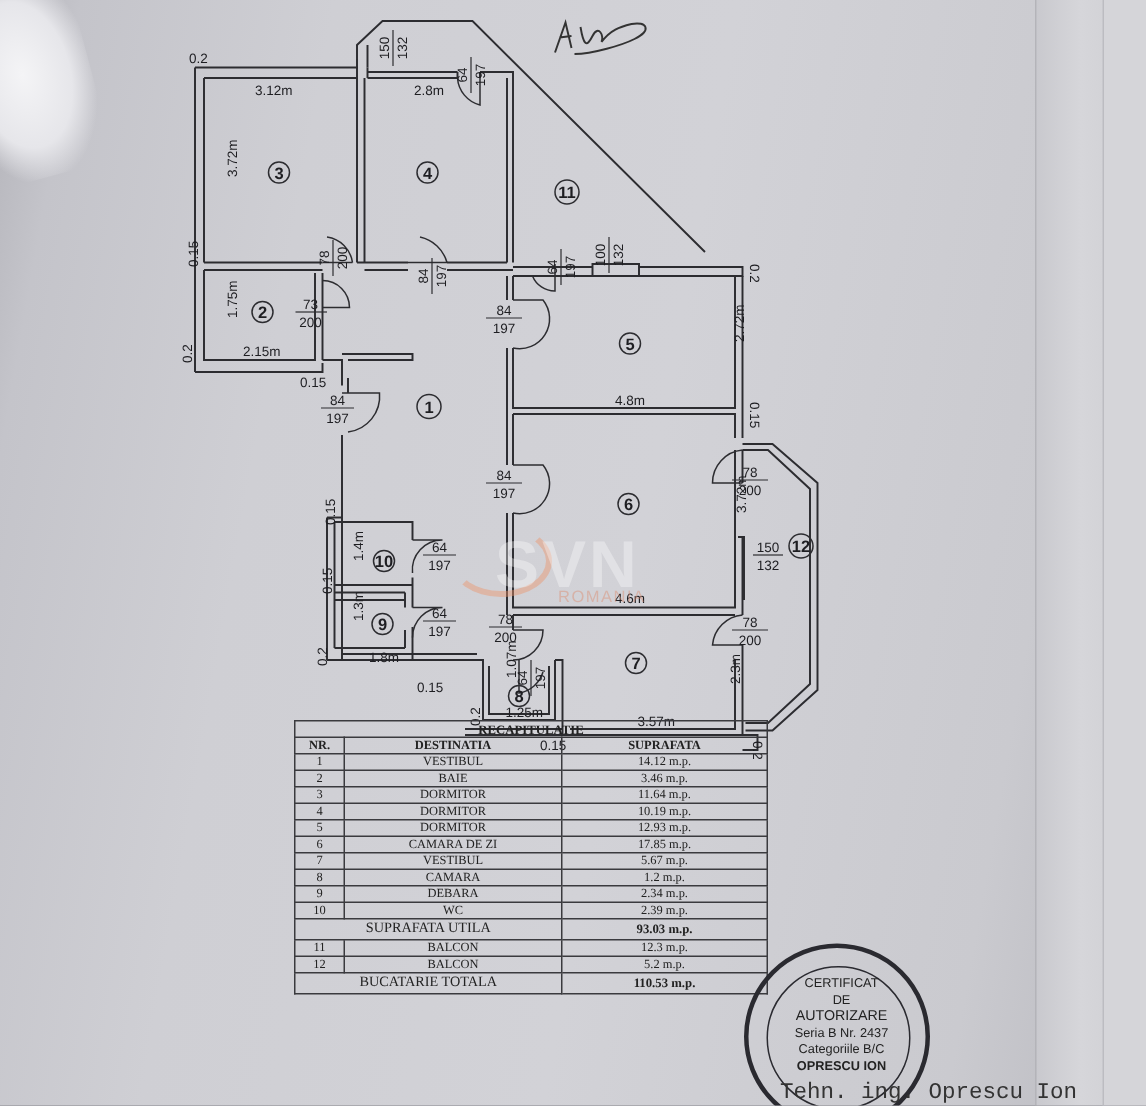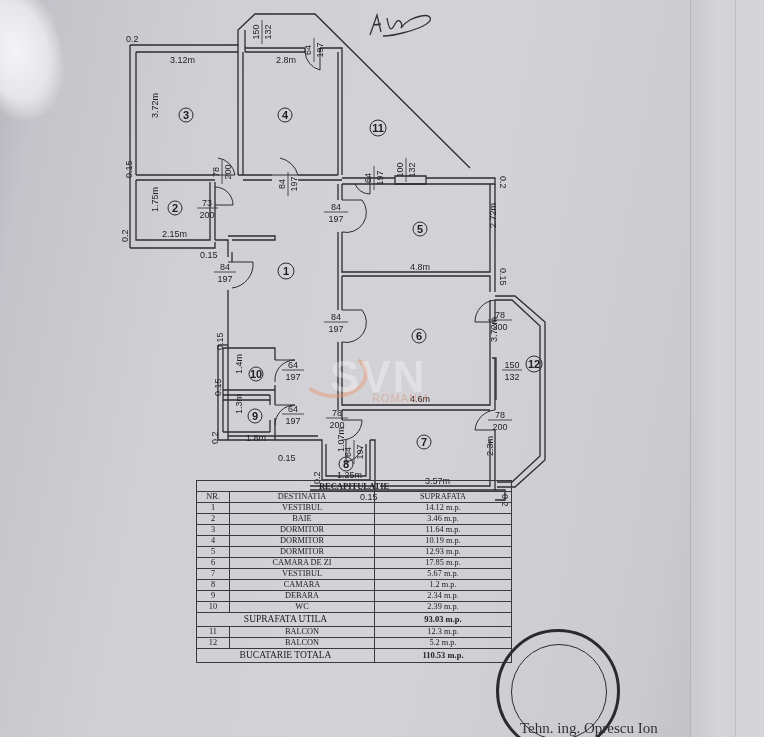--- a/index.html
+++ b/index.html
@@ -8,29 +8,29 @@
     background:linear-gradient(100deg,#b4b4ba 0%,#c4c4ca 6%,#cfcfd4 25%,#d2d2d7 55%,#cacacf 85%,#b9b9bf 100%);}
   .page-edge{position:absolute;left:690px;top:0;width:74px;height:737px;background:linear-gradient(90deg,#c9c9ce,#d6d6da 40%,#cdcdd1);border-left:1px solid #b4b4b9;}
   .page-edge2{position:absolute;left:735px;top:0;width:29px;height:737px;background:#d5d5d9;border-left:1px solid #bcbcc1;}
   .glare{position:absolute;left:-30px;top:-20px;width:90px;height:140px;background:radial-gradient(ellipse at center,#f4f4f6 0%,#e6e6ea 50%,rgba(220,220,225,0) 75%);transform:rotate(-15deg);}
   svg.plan{position:absolute;left:0;top:0;}
   .lbl{font-family:"Liberation Sans",sans-serif;fill:#1e1e22;}
   .room-num{font-size:11px;font-weight:bold;}
   .dim{font-size:9px;}
   table.recap{position:absolute;left:196px;top:480px;width:316px;border-collapse:collapse;font-family:"Liberation Serif",serif;font-size:8.3px;color:#222;}
   table.recap td, table.recap th{border:1px solid #3a3a3e;padding:0 2px;height:10px;line-height:10px;text-align:center;font-weight:normal;}
-  table.recap th{font-weight:normal;}
+  table.recap th{font-weight:bold;}
   table.recap .title{font-weight:bold;font-size:8.5px;}
   table.recap .sum td{font-size:9.5px;height:13px;line-height:13px;margin-left:24px;}
   table.recap .sum td.val{font-weight:bold;font-size:8.5px;}
   .stamp{position:absolute;left:496px;top:629px;width:124px;height:124px;border-radius:50%;border:3px solid #2a2a30;box-sizing:border-box;}
   .stamp-inner{position:absolute;left:12px;top:12px;width:94px;height:94px;border-radius:50%;border:1px solid #2a2a30;}
   .stamp-text{position:absolute;left:0;top:18px;width:124px;text-align:center;font-size:8.5px;line-height:11px;color:#222;font-family:"Liberation Sans",sans-serif;}
   .stamp-text .big{font-size:9.5px;}
-  .signer{position:absolute;left:520px;top:720px;font-family:Liberation Serif, serif;font-size:15px;color:#333;white-space:nowrap;}
+  .signer{position:absolute;left:520px;top:720px;font-family:Liberation Mono, monospace;font-size:15px;color:#333;white-space:nowrap;}
   .watermark{position:absolute;left:330px;top:352px;font-size:44px;font-weight:bold;color:rgba(255,255,255,0.35);letter-spacing:2px;}
   .watermark-sub{position:absolute;left:372px;top:392px;font-size:11px;color:rgba(220,140,110,0.45);letter-spacing:1px;}
   .wm-swoosh{position:absolute;left:300px;top:350px;width:60px;height:40px;border:4px solid rgba(235,150,110,0.45);border-radius:50%;border-left-color:transparent;border-top-color:transparent;}
   .signature{position:absolute;left:365px;top:10px;width:80px;height:30px;}
 </style>
 </head>
 <body>
 
 <div class="paper"></div>
 <div class="page-edge"></div>
@@ -333,14 +333,22 @@
       </tr>
   <tr class="sum">
     <td colspan="2">BUCATARIE TOTALA</td>
     <td class="val">110.53 m.p.</td>
   </tr>
 </tbody>
   </table>
 
 <div class="stamp">
   <div class="stamp-inner"></div>
+  <div class="stamp-text">
+    <div>CERTIFICAT</div>
+    <div>DE</div>
+    <div class="big">AUTORIZARE</div>
+    <div>Seria B Nr. 2437</div>
+    <div>Categoriile B/C</div>
+    <div style="font-weight:bold">OPRESCU ION</div>
+  </div>
 </div>
 <div class="signer">Tehn. ing. Oprescu Ion</div>
 
 </body></html>

